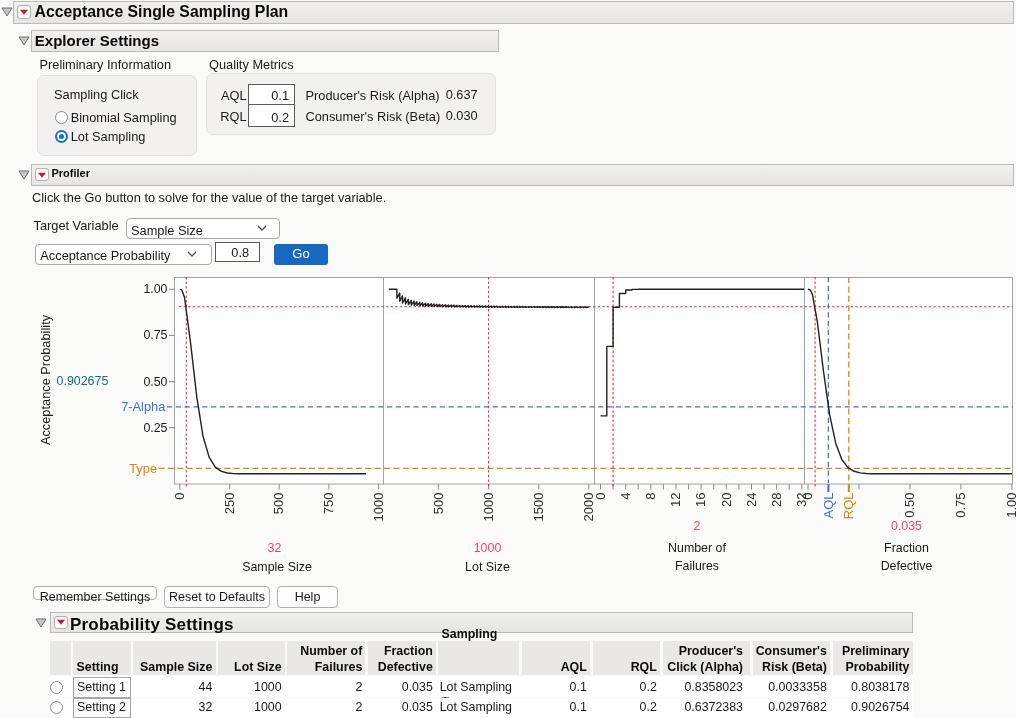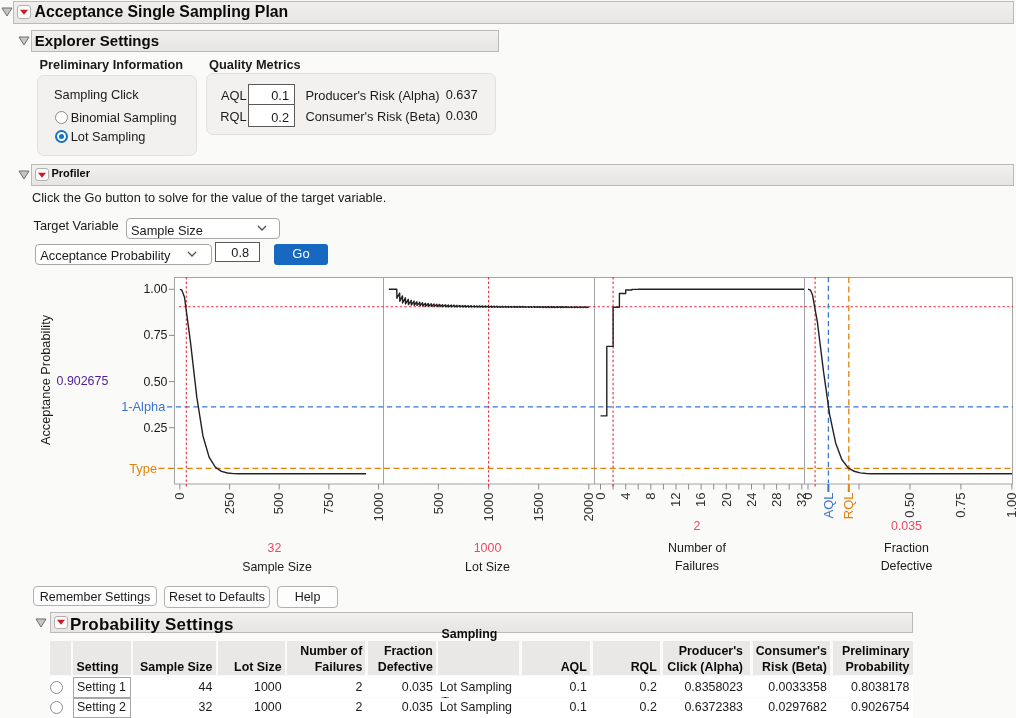--- a/index.html
+++ b/index.html
@@ -2,21 +2,21 @@
 <html><head><meta charset="utf-8"><style>
 *{margin:0;padding:0;box-sizing:border-box}
 html,body{width:1016px;height:718px;background:#fafaf9;font-family:"Liberation Sans",sans-serif;overflow:hidden}
 body{position:relative}
 .ab{position:absolute}
 .hdrbar{position:absolute;background:linear-gradient(#f1f0ef,#e7e5e3);border:1px solid #bcbab8}
 .hdrtxt{position:absolute;font-weight:bold;color:#0a0a0a;white-space:nowrap}
 .rtb{position:absolute;background:#fdfdfd;border:1px solid #b3b1af;border-radius:3px}
 .rtb:after{content:"";position:absolute;left:50%;top:50%;transform:translate(-50%,-46%);width:0;height:0;border-left:4.5px solid transparent;border-right:4.5px solid transparent;border-top:5.5px solid #cd1a20}
 .t{position:absolute;font-size:12.8px;color:#1a1a1a;white-space:nowrap}
-.b{font-weight:bold}
+.b{font-weight:normal}
 .ra{transform:translateX(-100%)}
 .ctr{transform:translateX(-50%)}
 .gbox{position:absolute;background:#f2f1f0;border:1px solid #e2e0de;border-radius:7px}
 .inp{position:absolute;background:#fff;border:1px solid #5a5a5a}
 .dd{position:absolute;background:#fff;border:1px solid #a9a7a5;border-radius:4px}
 .btn{position:absolute;background:#fdfdfd;border:1px solid #b3b1af;border-radius:4px;font-size:12.5px;color:#1a1a1a;text-align:center}
 .hc{position:absolute;background:#e9e8e6;}
 .ht{position:absolute;font-size:12.4px;font-weight:bold;color:#0a0a0a;white-space:nowrap}
 .dt{position:absolute;font-size:12.4px;color:#1a1a1a;white-space:nowrap}
 .radio{position:absolute;width:13px;height:13px;border:1px solid #8a8a8a;border-radius:50%;background:#fff}
@@ -120,38 +120,38 @@
     <text transform="translate(780.82,492.5) rotate(-90)" text-anchor="end" font-size="13" fill="#303030" font-family="Liberation Sans">28</text>
     <text transform="translate(805.98,492.5) rotate(-90)" text-anchor="end" font-size="13" fill="#303030" font-family="Liberation Sans">32</text>
     <text transform="translate(812.2,492.5) rotate(-90)" text-anchor="end" font-size="13" fill="#303030" font-family="Liberation Sans">0</text>
     <text transform="translate(832.6,492.5) rotate(-90)" text-anchor="end" font-size="13" fill="#3c74d2" font-family="Liberation Sans">AQL</text>
     <text transform="translate(853.0,492.5) rotate(-90)" text-anchor="end" font-size="13" fill="#e2820a" font-family="Liberation Sans">RQL</text>
     <text transform="translate(914.1500000000001,492.5) rotate(-90)" text-anchor="end" font-size="13" fill="#303030" font-family="Liberation Sans">0.50</text>
     <text transform="translate(965.125,492.5) rotate(-90)" text-anchor="end" font-size="13" fill="#303030" font-family="Liberation Sans">0.75</text>
     <text transform="translate(1016.1,492.5) rotate(-90)" text-anchor="end" font-size="13" fill="#303030" font-family="Liberation Sans">1.00</text>
   </svg>
 <div class="t" style="left:45px;top:380px;transform:translate(-50%,-50%) rotate(-90deg);color:#1a1a1a">Acceptance Probability</div>
-<div class="t ra" style="left:108.3px;top:373.5px;color:#4c1d95;font-size:12.4px">0.902675</div>
+<div class="t ra" style="left:108.3px;top:373.5px;color:#0f766e;font-size:12.4px">0.902675</div>
 <div class="t ra" style="left:167.5px;top:282.3px;font-size:12.4px;color:#1a1a1a">1.00</div>
 <div class="t ra" style="left:167.5px;top:328.4px;font-size:12.4px;color:#1a1a1a">0.75</div>
 <div class="t ra" style="left:167.5px;top:374.6px;font-size:12.4px;color:#1a1a1a">0.50</div>
 <div class="t ra" style="left:167.5px;top:420.7px;font-size:12.4px;color:#1a1a1a">0.25</div>
-<div class="t ra" style="left:165.3px;top:399.3px;color:#3c74d2">1-Alpha</div>
+<div class="t ra" style="left:165.3px;top:399.3px;color:#3c74d2">7-Alpha</div>
 <div class="t ra" style="left:157px;top:460.8px;color:#e2820a">Type</div>
 <div class="t ctr" style="left:274.5px;top:540.5px;color:#e84a60;font-size:12.4px">32</div>
 <div class="t ctr" style="left:277px;top:559.5px;color:#1a1a1a;font-size:12.4px">Sample Size</div>
 <div class="t ctr" style="left:487.5px;top:540.5px;color:#e84a60;font-size:12.4px">1000</div>
 <div class="t ctr" style="left:487.5px;top:559.5px;color:#1a1a1a;font-size:12.4px">Lot Size</div>
 <div class="t ctr" style="left:697px;top:519px;color:#e84a60;font-size:12.4px">2</div>
 <div class="t ctr" style="left:697px;top:541px;color:#1a1a1a;font-size:12.4px">Number of</div>
 <div class="t ctr" style="left:697px;top:559px;color:#1a1a1a;font-size:12.4px">Failures</div>
 <div class="t ctr" style="left:906.5px;top:519px;color:#e84a60;font-size:12.4px">0.035</div>
 <div class="t ctr" style="left:906.5px;top:541px;color:#1a1a1a;font-size:12.4px">Fraction</div>
 <div class="t ctr" style="left:906.5px;top:559px;color:#1a1a1a;font-size:12.4px">Defective</div>
-<div class="btn" style="left:33px;top:585.5px;width:124px;height:20px;line-height:21px">Remember Settings</div>
+<div class="btn" style="left:33px;top:585.5px;width:124px;height:14px;line-height:21px">Remember Settings</div>
 <div class="btn" style="left:164px;top:585.5px;width:106px;height:22.5px;line-height:21px">Reset to Defaults</div>
 <div class="btn" style="left:277px;top:585.5px;width:61px;height:22.5px;line-height:21px">Help</div>
 <div class="hc" style="left:50.2px;top:640.8px;width:20.799999999999997px;height:34.7px"></div>
 <div class="hc" style="left:73px;top:640.8px;width:58px;height:34.7px"></div>
 <div class="hc" style="left:133px;top:640.8px;width:82.5px;height:34.7px"></div>
 <div class="hc" style="left:217.5px;top:640.8px;width:67.30000000000001px;height:34.7px"></div>
 <div class="hc" style="left:286.8px;top:640.8px;width:78.69999999999999px;height:34.7px"></div>
 <div class="hc" style="left:367.5px;top:640.8px;width:68.5px;height:34.7px"></div>
 <div class="hc" style="left:438px;top:640.8px;width:80.5px;height:34.7px"></div>
 <div class="hc" style="left:521.5px;top:640.8px;width:68.5px;height:34.7px"></div>

